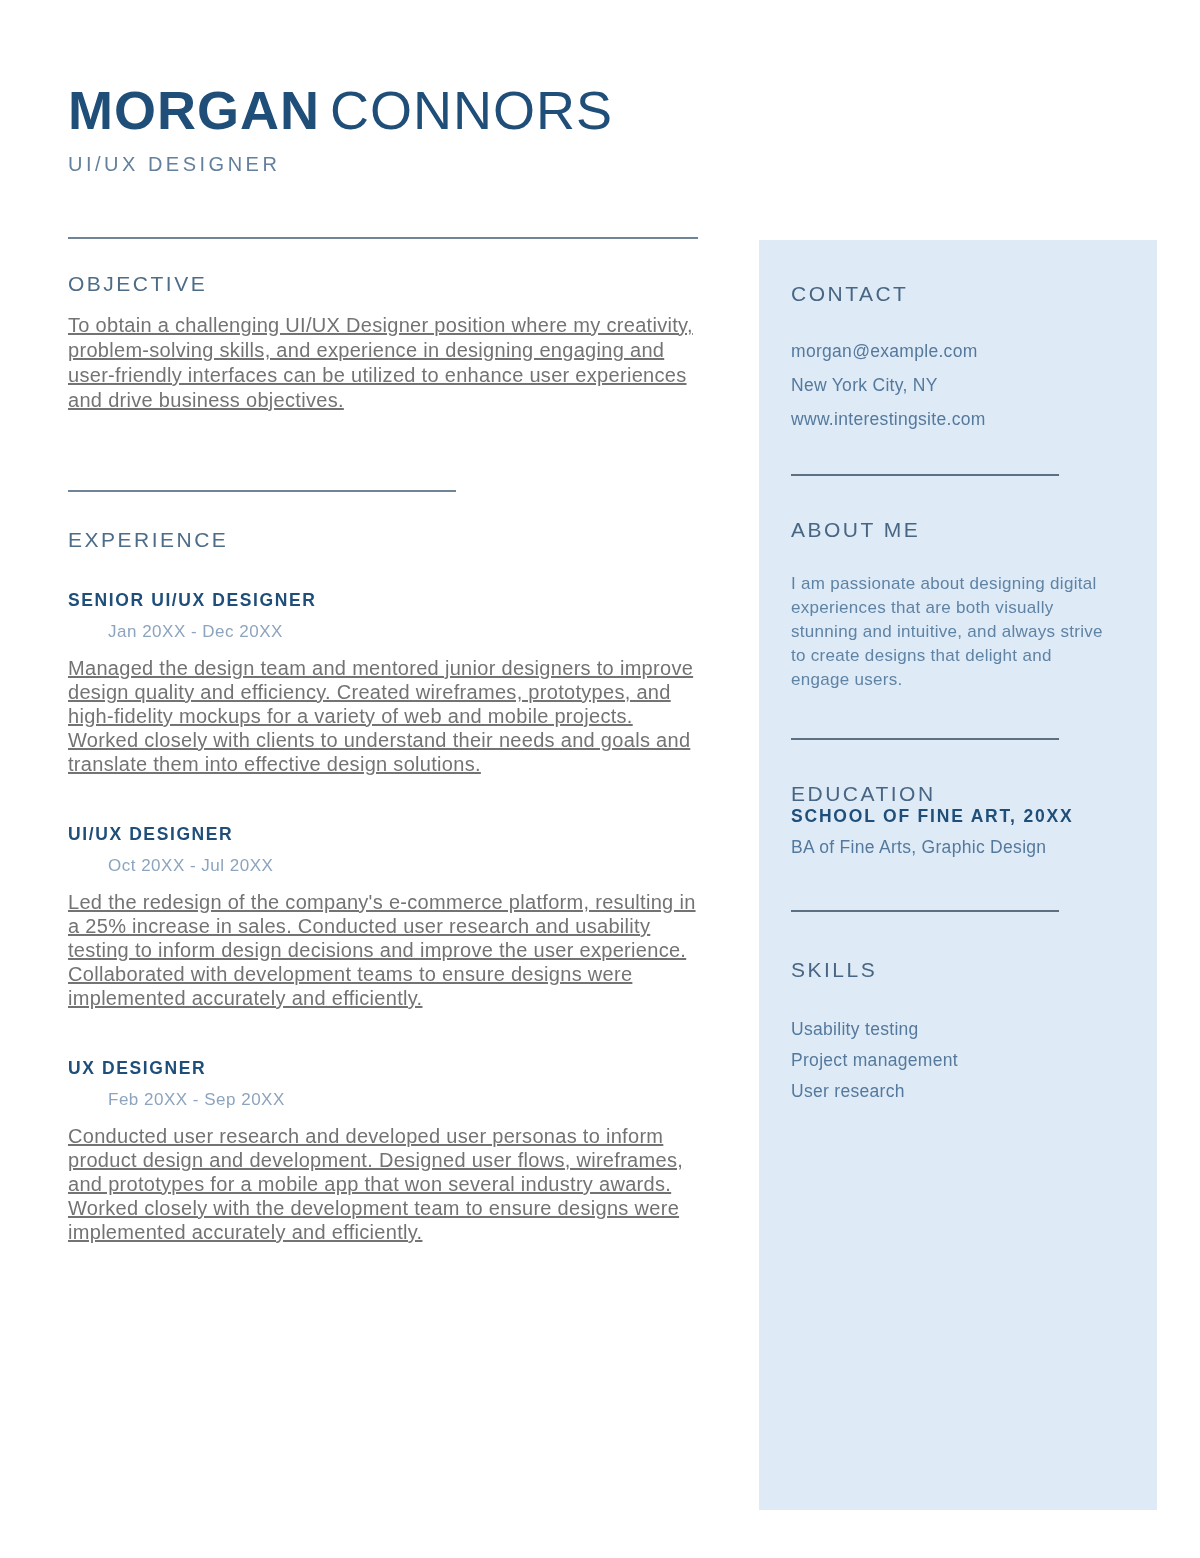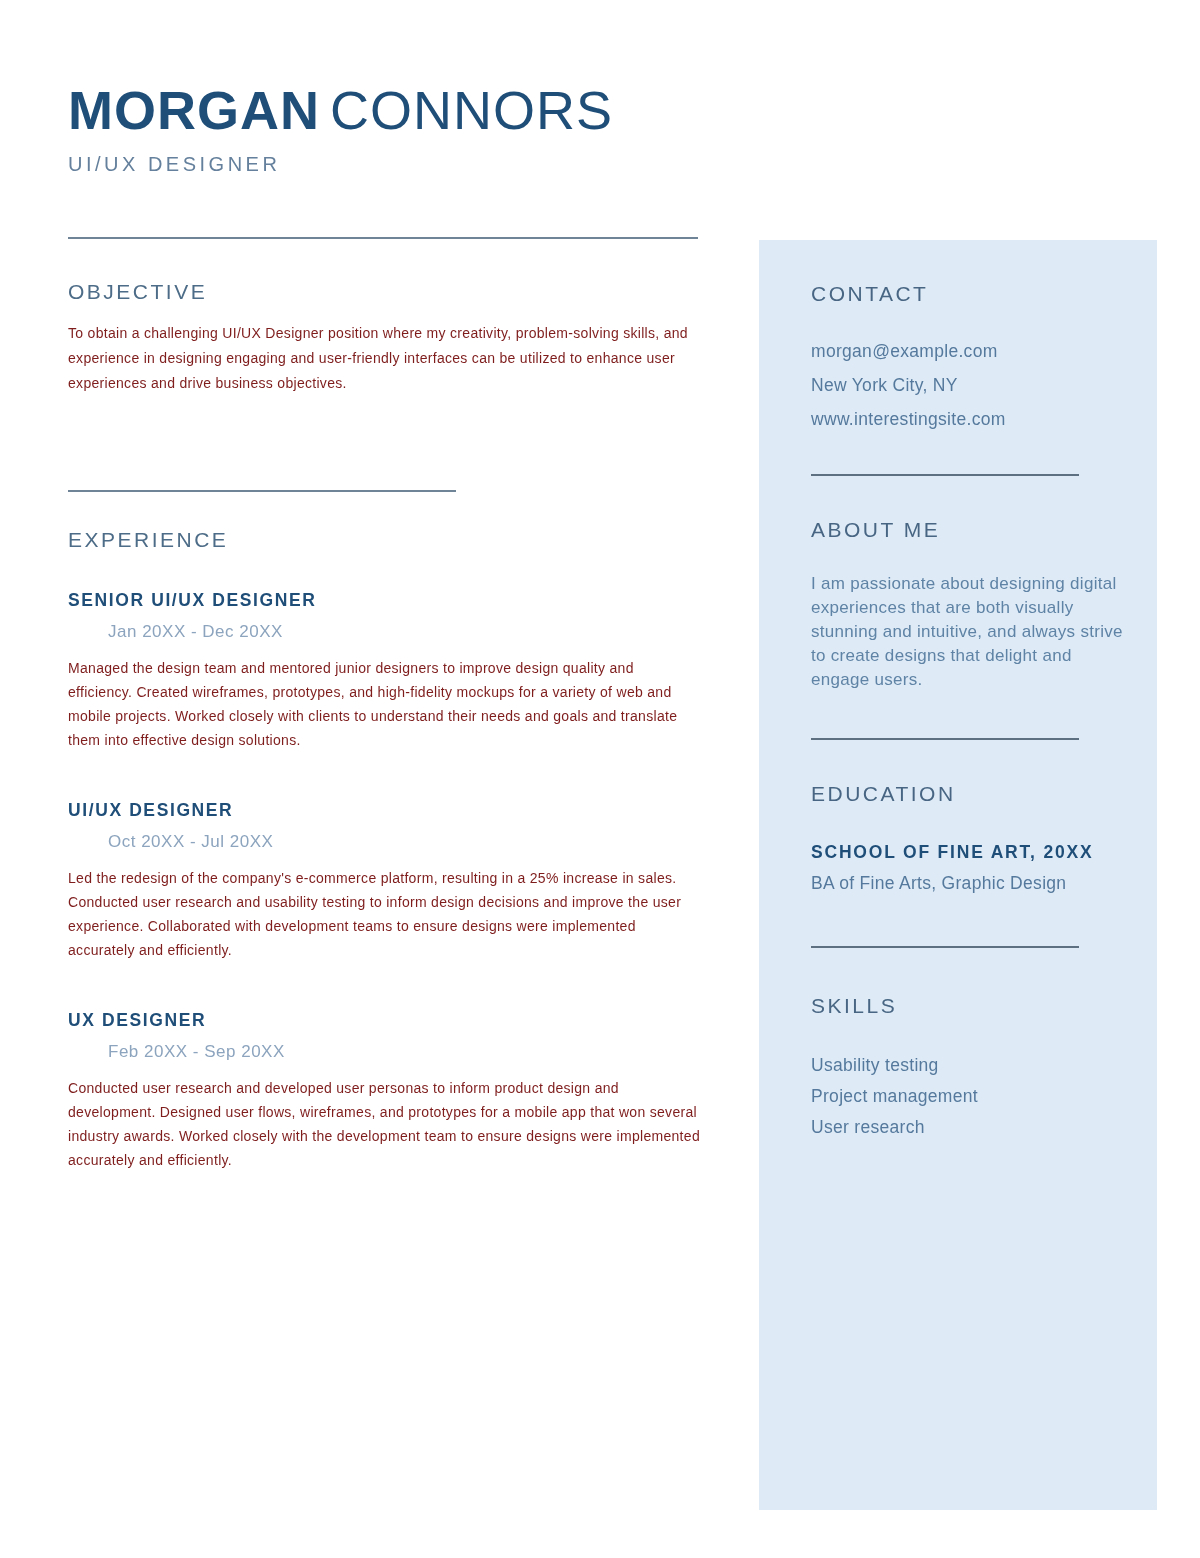--- a/index.html
+++ b/index.html
@@ -33,29 +33,30 @@
     border-top: 2px solid #6F8496;
     background: none;
   }
   .section-heading {
     font-size: 21px;
     font-weight: 400;
     letter-spacing: 2.5px;
     color: #4D6C87;
   }
   .body-text {
-    font-size: 14px;
+    font-size: 20px;
     line-height: 25px;
-    color: #7f1d1d;
-    letter-spacing: 0.3px;
+    color: #737373;
+    letter-spacing: 0.3px;
+    text-decoration: underline;
   }
   .hr1 { left: 68px; top: 237px; width: 630px; }
   .hr2 { left: 68px; top: 490px; width: 388px; }
 
-  .objective { position: absolute; left: 68px; top: 280px; width: 632px; }
+  .objective { position: absolute; left: 68px; top: 272px; width: 632px; }
   .objective .body-text { margin-top: 17px; }
 
   .experience { position: absolute; left: 68px; top: 528px; width: 632px; }
   .job { margin-top: 38px; }
   .job + .job { margin-top: 48px; }
   .job-heading {
     font-size: 17.5px;
     font-weight: 700;
     letter-spacing: 1.6px;
     color: #1F4E79;
@@ -70,21 +71,21 @@
   .job-desc { margin-top: 14px; line-height: 24px; }
 
   
   .sidebar {
     position: absolute;
     left: 759px;
     top: 240px;
     width: 398px;
     height: 1270px;
     background: #DEEBF7;
-    padding: 42px 40px 0 52px;
+    padding: 42px 40px 0 32px;
   }
   .sidebar .section-heading { color: #486683; }
   .sidebar-rule {
     border: none;
     border-top: 2px solid #5C7081;
     width: 268px;
     background: none;
   }
   .contact-list { margin-top: 28px; }
   .contact-item {
@@ -99,21 +100,20 @@
     margin-top: 30px;
     font-size: 17px;
     line-height: 24px;
     color: #5F83A5;
     letter-spacing: 0.3px;
     width: 320px;
   }
   .rule-after-about { margin-top: 46px; }
   .education-heading { margin-top: 42px; }
   .school {
-    margin-top: 36px;
     font-size: 17.5px;
     font-weight: 700;
     letter-spacing: 1.8px;
     color: #1F4E79;
   }
   .degree {
     margin-top: 10px;
     font-size: 17.5px;
     color: #55799C;
     letter-spacing: 0.3px;

